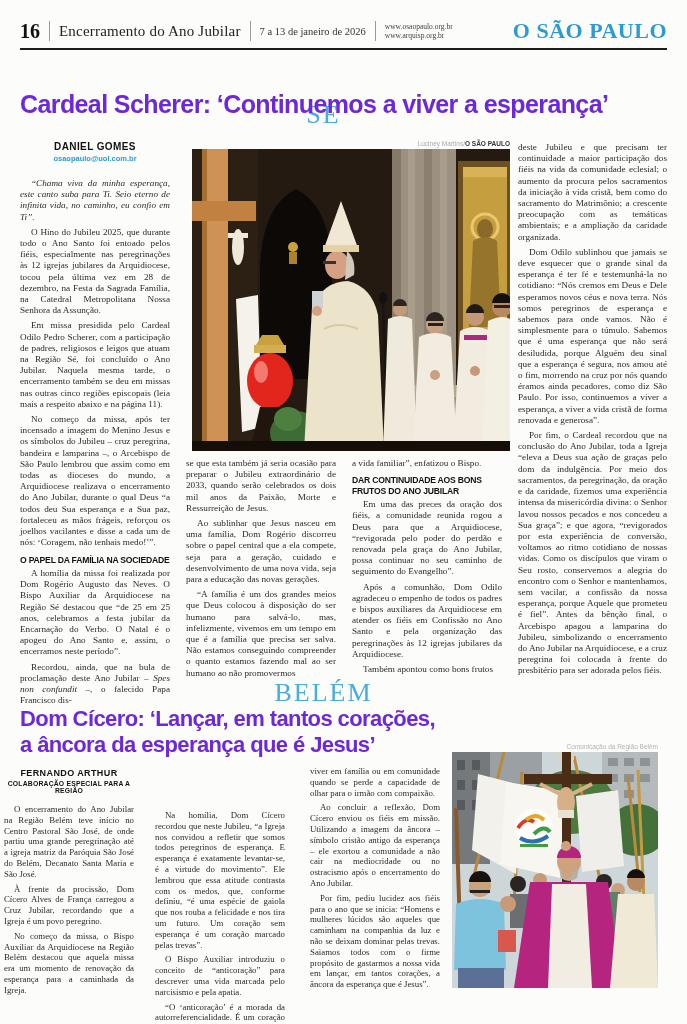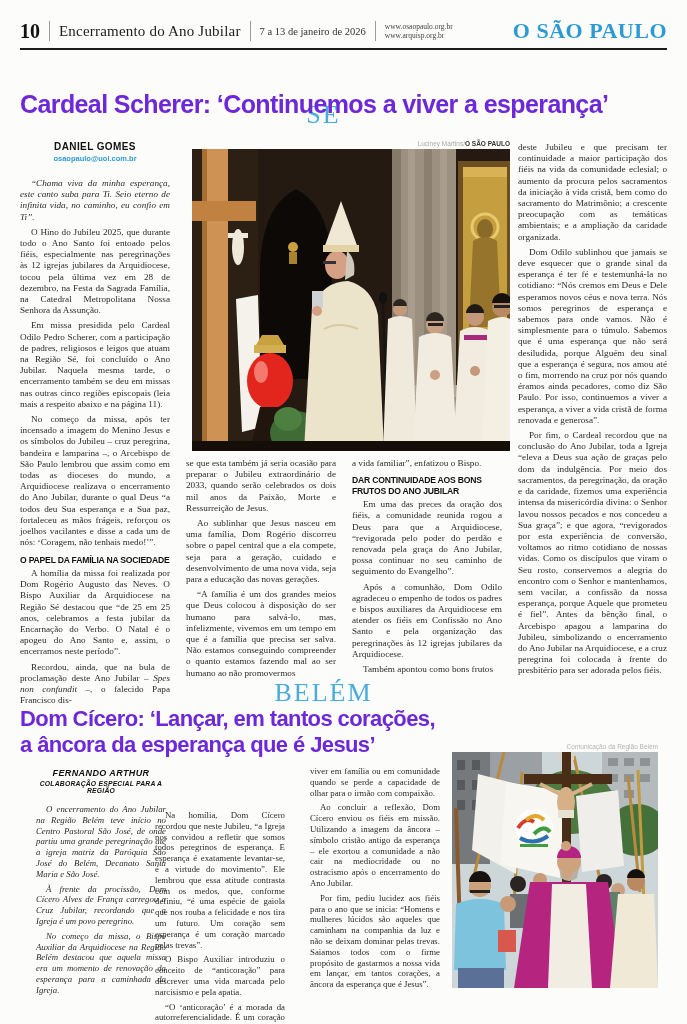--- a/index.html
+++ b/index.html
@@ -37,40 +37,40 @@
   .col-4{left:518px;width:149px;}
   .spacer{height:322px;}
   .noindent{text-indent:0 !important;}
   .lead-quote{font-style:italic;}
   .it{font-style:italic;}
   .subhead{font-family:"Liberation Sans","DejaVu Sans",sans-serif;font-weight:bold;font-size:8.6px;line-height:10.5px;
            letter-spacing:-.2px;color:#111;margin:6px 0 3px;text-indent:0;}
   
   .bcol{position:absolute;top:766px;}
   .bcol p{margin:0 0 4px;text-align:justify;font-size:8.8px;line-height:10.8px;text-indent:10px;}
-  .bcol-1{left:36px;width:130px;font-style:italic;}
+  .bcol-1{left:4px;width:130px;}
   .bcol-2{left:155px;width:130px;margin-top:44px;}
   .bcol-3{left:310px;width:130px;}
   
   .photo-main{position:absolute;left:192px;top:149px;width:318px;height:302px;}
   .photo-credit{position:absolute;left:192px;top:140px;width:318px;text-align:right;
                 font-family:"Liberation Sans","DejaVu Sans",sans-serif;font-size:6.5px;color:#aaa;}
   .photo-credit b{color:#333;}
   .photo-belem{position:absolute;left:452px;top:752px;width:206px;height:236px;}
   .photo-caption2{position:absolute;left:452px;top:743px;width:206px;text-align:right;
                   font-family:"Liberation Sans","DejaVu Sans",sans-serif;font-size:6.5px;color:#b3b3b3;}
   svg{display:block;}
 </style>
 </head>
 <body>
 
 <div class="page">
 
   <div class="hdr">
-    <span class="hdr-num">10</span>
+    <span class="hdr-num">16</span>
     <span class="hdr-sep"></span>
     <span class="hdr-title">Encerramento do Ano Jubilar</span>
     <span class="hdr-sep"></span>
     <span class="hdr-date">7 a 13 de janeiro de 2026</span>
     <span class="hdr-sep"></span>
     <span class="hdr-urls">
       <span style="display:block;">www.osaopaulo.org.br</span>
       <span style="display:block;">www.arquisp.org.br</span>
     </span>
     <span class="hdr-spacer"></span>

